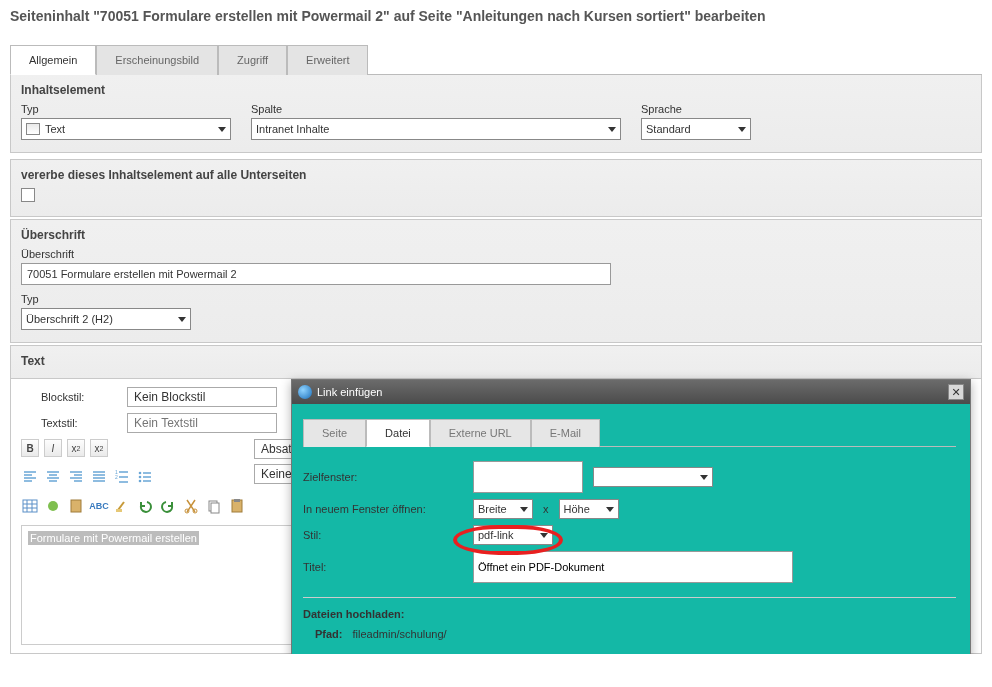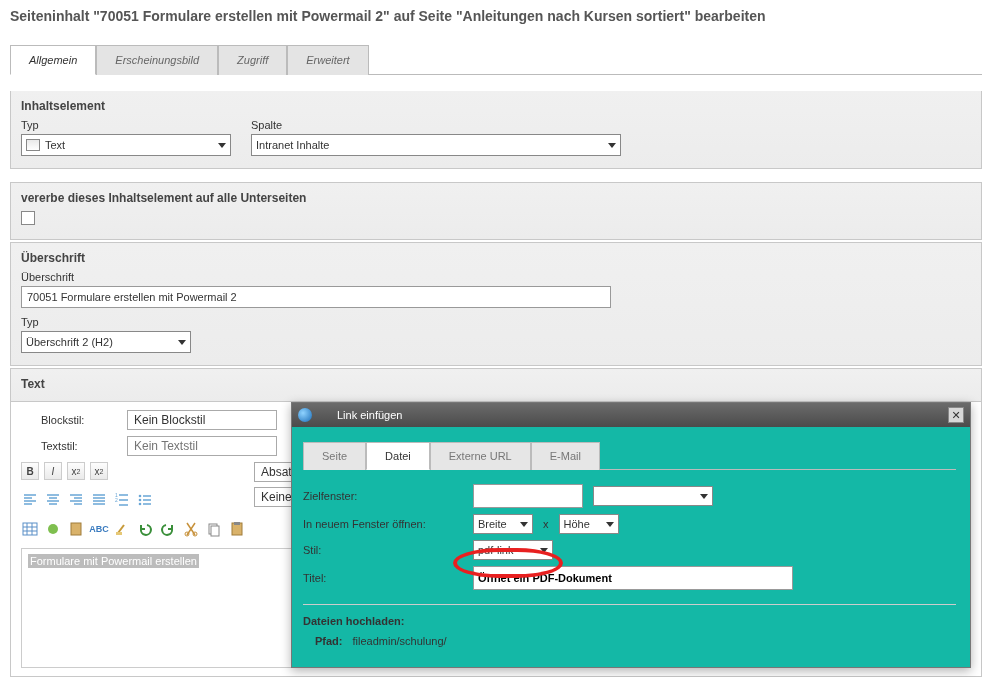--- a/index.html
+++ b/index.html
@@ -1,52 +1,52 @@
 <!DOCTYPE html>
 <html><head>
 <meta charset="utf-8">
 <style>
 * { box-sizing: border-box; margin: 0; padding: 0; }
 body { font-family: Verdana, Arial, sans-serif; font-size: 11px; color: #333; background: #fff; width: 992px; }
 .page-title { font-size: 14px; font-weight: bold; color: #555; padding: 8px 10px; background: #fff; }
 .content-area { padding: 0 10px; }
-.tabs { display: flex; border-bottom: 1px solid #bbb; margin-top: 12px; font-style: italic; }
+.tabs { display: flex; border-bottom: 1px solid #bbb; margin-top: 12px; }
 .tab { padding: 8px 18px; background: #e4e4e4; border: 1px solid #bbb; border-bottom: none; margin-right: 0; color: #666; cursor: pointer; position: relative; top: 1px; }
 .tab.active { background: #fff; color: #333; border-bottom: 1px solid #fff; }
-.section { background: linear-gradient(#f0f0f0,#ececec); border: 1px solid #c8c8c8; border-top: none; padding: 8px 10px 12px; margin-top: 16px; }
+.section { background: linear-gradient(#f0f0f0,#ececec); border: 1px solid #c8c8c8; border-top: none; padding: 8px 10px 12px; }
 .section-heading { font-weight: bold; font-size: 12px; margin-bottom: 6px; color: #444; }
 .field-row { display: flex; gap: 20px; margin-top: 4px; }
 .field-col { display: flex; flex-direction: column; }
 .field-label { font-size: 11px; color: #333; margin-bottom: 3px; }
 .select-like { display: inline-flex; align-items: center; border: 1px solid #888; background: #fff; height: 22px; padding: 0 4px; position: relative; cursor: pointer; }
 .select-like .caret { margin-left: auto; width: 0; height: 0; border-left: 4px solid transparent; border-right: 4px solid transparent; border-top: 5px solid #333; }
 .type-icon { width: 14px; height: 12px; border: 1px solid #888; margin-right: 5px; background: linear-gradient(#e9e9e9,#fff); display:inline-block; }
 .checkbox { width: 14px; height: 14px; border: 1px solid #888; background: #fff; display: inline-block; }
 .text-input { border: 1px solid #999; background: #fff; height: 22px; padding: 2px 5px; font-size: 11px; color: #333; }
 .editor-panel { background: #fff; border: 1px solid #c8c8c8; border-top: none; padding: 8px 10px; position: relative; }
 .editor-row { display: flex; align-items: center; margin-bottom: 6px; gap: 6px; }
 .editor-label { width: 100px; font-size: 11px; color: #333; padding-left: 20px; }
 .editor-field { border: 1px solid #aaa; background: #fff; height: 20px; padding: 2px 6px; font-size: 12px; width: 150px; color: #333; }
 .editor-field.placeholder { color: #b8b8b8; }
 .toolbar-row { display: flex; gap: 5px; align-items: center; margin-bottom: 6px; }
 .tb-btn { width: 18px; height: 18px; border: 1px solid #ccc; background: linear-gradient(#fdfdfd,#eaeaea); display: inline-flex; align-items: center; justify-content: center; font-size: 10px; cursor: pointer; color:#444; }
 .tb-btn.noborder { border: none; background: none; }
 .editor-body { border: 1px solid #ccc; background: #fff; min-height: 120px; padding: 6px; margin-top: 4px; width: 280px; }
 .sel-text { background: #bcbcbc; color: #fff; padding: 1px 2px; }
 .dialog { position: absolute; left: 280px; top: 0; width: 680px; border: 1px solid #777; background: #f4f4f4; box-shadow: 0 3px 10px rgba(0,0,0,0.3); }
-.dialog-title { background: linear-gradient(#6b6b6b,#4b4b4b); color: #fff; padding: 4px 6px; font-size: 11px; display: flex; align-items: center; gap: 20px; }
+.dialog-title { background: linear-gradient(#6b6b6b,#4b4b4b); color: #fff; padding: 4px 6px; font-size: 11px; display: flex; align-items: center; }
 .globe-icon { width: 14px; height: 14px; background: radial-gradient(circle at 5px 5px,#8fd3ff,#1a6db8); border-radius: 50%; margin-right: 5px; }
 .close-btn { margin-left: auto; width: 16px; height: 16px; background: #d8d8d8; color:#333; border: 1px solid #888; display: flex; align-items: center; justify-content: center; font-size: 11px; cursor: pointer; }
 .dialog-body { padding: 14px 14px 14px 11px; background: #14b8a6; max-height: 290px; overflow-y: scroll; }
 .dialog-tabs { display: flex; border-bottom: 1px solid #bbb; margin-bottom: 14px; }
 .dialog-tab { padding: 7px 18px; background: #e6e6e6; border: 1px solid #bbb; border-bottom: none; color: #777; cursor: pointer; position: relative; top: 1px; }
 .dialog-tab.active { background: #fff; color: #333; border-bottom: 1px solid #fff; }
 .dlg-row { display: flex; align-items: center; margin-bottom: 6px; gap: 10px; }
 .dlg-label { width: 160px; font-size: 11px; }
-.dlg-input { border: 1px solid #999; background: #fff; height: 24px; padding: 1px 4px; font-size: 11px; font-weight: bold; }
+.dlg-input { border: 1px solid #999; background: #fff; height: 32px; padding: 1px 4px; font-size: 11px; }
 .red-circle { position: absolute; border: 4px solid #e82020; border-radius: 50%/60%; width: 110px; height: 30px; pointer-events: none; }
 .divider { border-top: 1px solid #ccc; margin: 14px 0 10px; }
 .upload-heading { font-weight: bold; margin-bottom: 8px; }
 .browse-btn { border: 1px solid #888; background: linear-gradient(#fdfdfd,#e3e3e3); padding: 3px 8px; font-size: 11px; cursor: pointer; }
 .icon-svg { width: 16px; height: 16px; }
 </style>
 </head>
 <body>
 
 <div class="page-title">Seiteninhalt "70051 Formulare erstellen mit Powermail 2" auf Seite "Anleitungen nach Kursen sortiert" bearbeiten</div>
@@ -71,24 +71,31 @@
           <span class="caret"></span>
         </div>
       </div>
       <div class="field-col">
         <div class="field-label">Spalte</div>
         <div class="select-like" style="width:370px">
           <span>Intranet Inhalte</span>
           <span class="caret"></span>
         </div>
       </div>
-    </div>
-  </div>
-
-  <div class="section" style="border-top:1px solid #c8c8c8; margin-top:13px;">
+      <div class="field-col">
+        <div class="field-label">Sprache</div>
+        <div class="select-like" style="width:110px">
+          <span>Standard</span>
+          <span class="caret"></span>
+        </div>
+      </div>
+    </div>
+  </div>
+
+  <div class="section" style="border-top:1px solid #c8c8c8; margin-top:6px;">
     <div class="section-heading">vererbe dieses Inhaltselement auf alle Unterseiten</div>
     <span class="checkbox"></span>
   </div>
 
   <div class="section" style="border-top:1px solid #c8c8c8; margin-top:2px;">
     <div class="section-heading">Überschrift</div>
     <div class="field-label">Überschrift</div>
     <input class="text-input" style="width: 590px;" value="70051 Formulare erstellen mit Powermail 2">
     <div class="field-label" style="margin-top:8px">Typ</div>
     <div class="select-like" style="width:170px">

